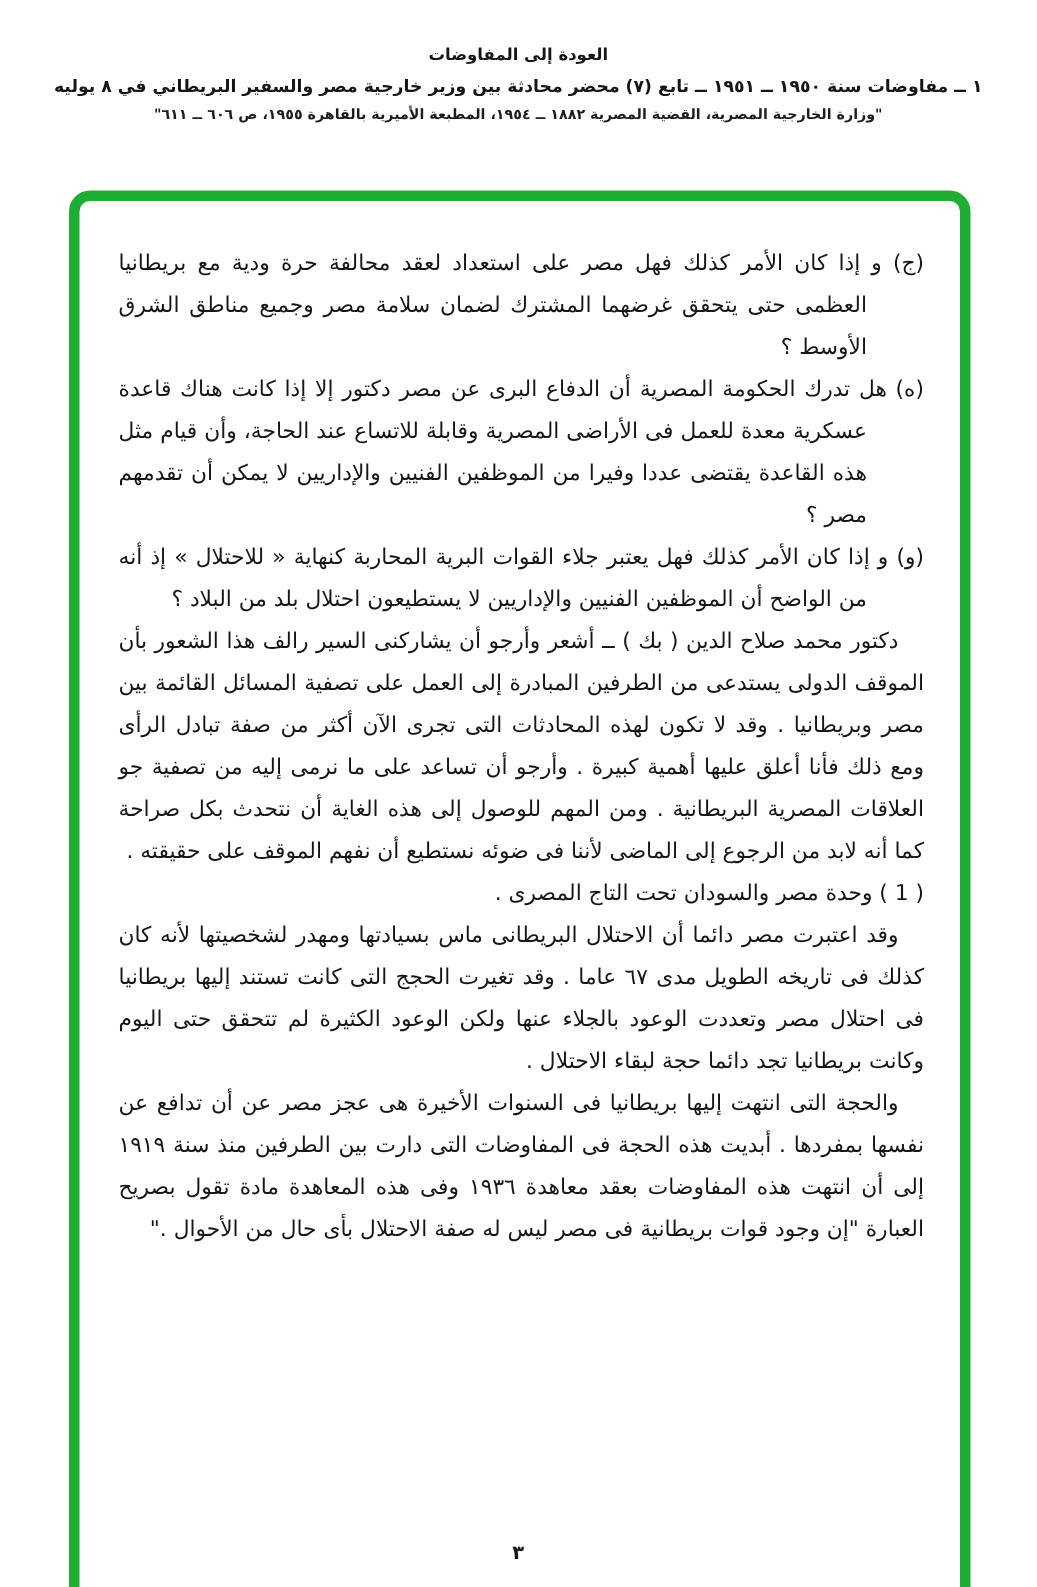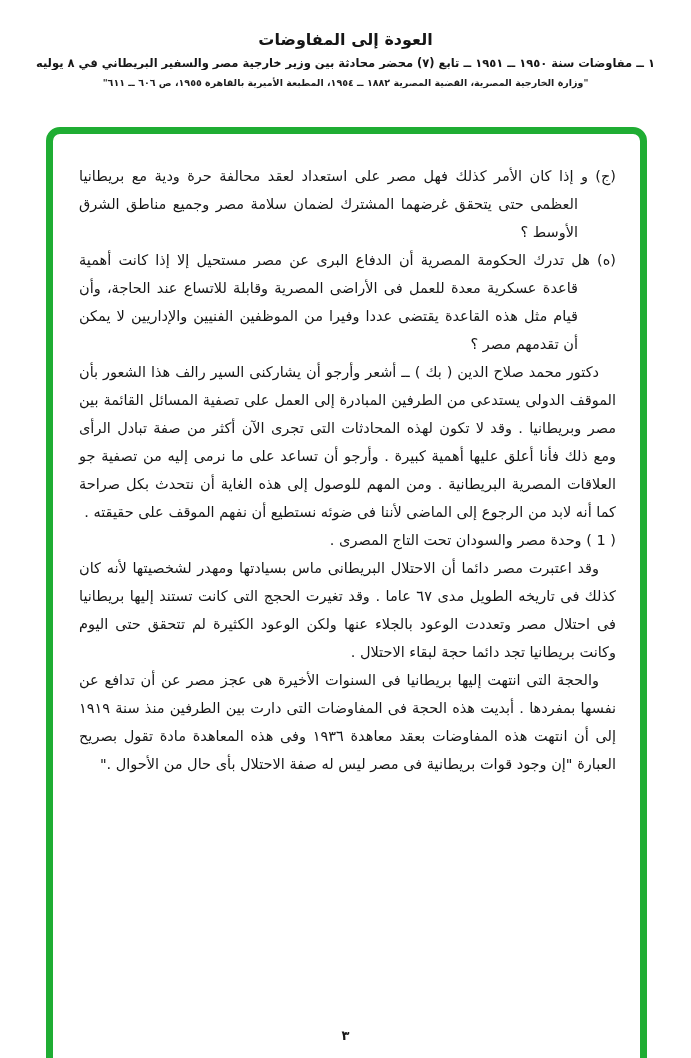--- a/index.html
+++ b/index.html
@@ -12,21 +12,21 @@
     font-family: "DejaVu Sans", sans-serif;
     direction: rtl;
     overflow: hidden;
   }
   .page { position: relative; width: 691px; height: 1058px; }
 
   .doc-header { padding-top: 30px; }
   .doc-title {
     text-align: center;
     font-weight: bold;
-    font-size: 16px;
+    font-size: 11px;
     margin: 0;
   }
   .doc-subtitle {
     text-align: center;
     font-weight: bold;
     font-size: 11.5px;
     margin: 7px 6px 0 6px;
     white-space: nowrap;
     overflow: hidden;
   }
@@ -80,21 +80,22 @@
 <div class="page">
 
   <header class="doc-header">
     <h1 class="doc-title">العودة إلى المفاوضات</h1>
     <div class="doc-subtitle">١ ــ مفاوضات سنة ١٩٥٠ ــ ١٩٥١ ــ تابع (٧) محضر محادثة بين وزير خارجية مصر والسفير البريطاني في ٨ يوليه</div>
     <div class="doc-source">"وزارة الخارجية المصرية، القضية المصرية ١٨٨٢ ــ ١٩٥٤، المطبعة الأميرية بالقاهرة ١٩٥٥، ص ٦٠٦ ــ ٦١١"</div>
   </header>
 
   <section class="highlight-box">
     <p class="hang first">(ج) و إذا كان الأمر كذلك فهل مصر على استعداد لعقد محالفة حرة ودية مع بريطانيا العظمى حتى يتحقق غرضهما المشترك لضمان سلامة مصر وجميع مناطق الشرق الأوسط ؟</p>
-    <p class="hang">(ه) هل تدرك الحكومة المصرية أن الدفاع البرى عن مصر مستحيل إلا إذا كانت أهمية قاعدة عسكرية معدة للعمل فى الأراضى المصرية وقابلة للاتساع عند الحاجة، وأن قيام مثل هذه القاعدة يقتضى عددا وفيرا من الموظفين الفنيين والإداريين لا يمكن أن تقدمهم مصر ؟</p>
+    <p class="hang">(ه) هل تدرك الحكومة المصرية أن الدفاع البرى عن مصر دكتور إلا إذا كانت هناك قاعدة عسكرية معدة للعمل فى الأراضى المصرية وقابلة للاتساع عند الحاجة، وأن قيام مثل هذه القاعدة يقتضى عددا وفيرا من الموظفين الفنيين والإداريين لا يمكن أن تقدمهم مصر ؟</p>
+    <p class="hang">(و) و إذا كان الأمر كذلك فهل يعتبر جلاء القوات البرية المحاربة كنهاية « للاحتلال » إذ أنه من الواضح أن الموظفين الفنيين والإداريين لا يستطيعون احتلال بلد من البلاد ؟</p>
     <p class="ind">دكتور محمد صلاح الدين ( بك ) ــ أشعر وأرجو أن يشاركنى السير رالف هذا الشعور بأن الموقف الدولى يستدعى من الطرفين المبادرة إلى العمل على تصفية المسائل القائمة بين مصر وبريطانيا . وقد لا تكون لهذه المحادثات التى تجرى الآن أكثر من صفة تبادل الرأى ومع ذلك فأنا أعلق عليها أهمية كبيرة . وأرجو أن تساعد على ما نرمى إليه من تصفية جو العلاقات المصرية البريطانية . ومن المهم للوصول إلى هذه الغاية أن نتحدث بكل صراحة كما أنه لابد من الرجوع إلى الماضى لأننا فى ضوئه نستطيع أن نفهم الموقف على حقيقته .</p>
     <p class="demand">( 1 ) وحدة مصر والسودان تحت التاج المصرى .</p>
     <p class="ind">وقد اعتبرت مصر دائما أن الاحتلال البريطانى ماس بسيادتها ومهدر لشخصيتها لأنه كان كذلك فى تاريخه الطويل مدى ٦٧ عاما . وقد تغيرت الحجج التى كانت تستند إليها بريطانيا فى احتلال مصر وتعددت الوعود بالجلاء عنها ولكن الوعود الكثيرة لم تتحقق حتى اليوم وكانت بريطانيا تجد دائما حجة لبقاء الاحتلال .</p>
     <p class="ind">والحجة التى انتهت إليها بريطانيا فى السنوات الأخيرة هى عجز مصر عن أن تدافع عن نفسها بمفردها . أبديت هذه الحجة فى المفاوضات التى دارت بين الطرفين منذ سنة ١٩١٩ إلى أن انتهت هذه المفاوضات بعقد معاهدة ١٩٣٦ وفى هذه المعاهدة مادة تقول بصريح العبارة "إن وجود قوات بريطانية فى مصر ليس له صفة الاحتلال بأى حال من الأحوال ."</p>
   </section>
 
   <div class="page-number">٣</div>
 
 </div>
 

